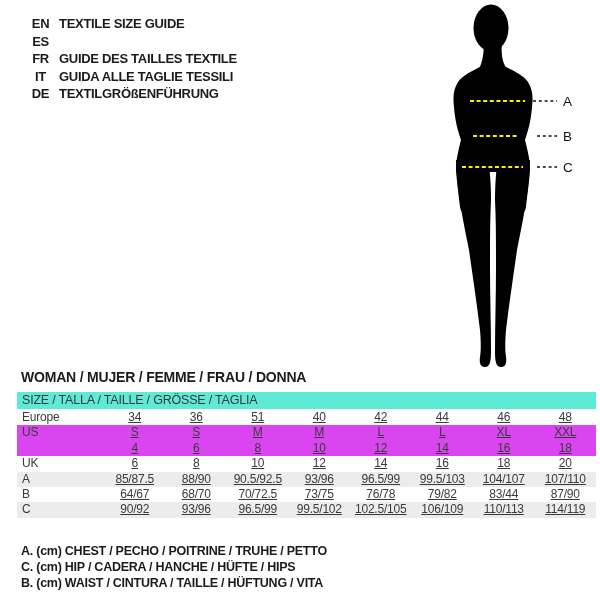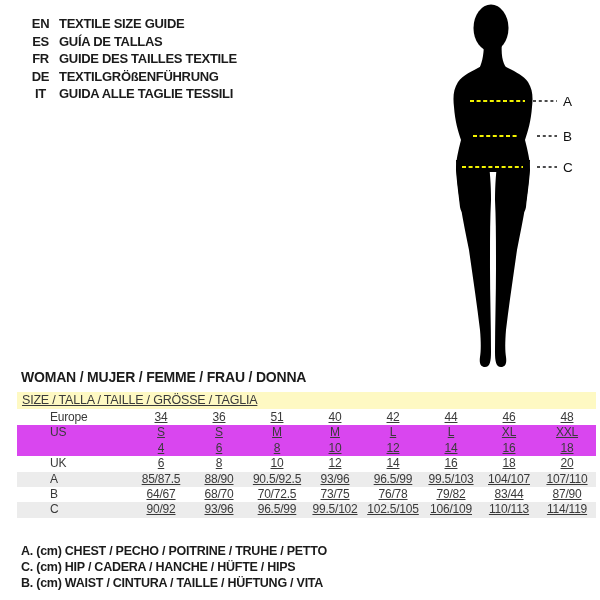--- a/index.html
+++ b/index.html
@@ -15,51 +15,50 @@
   
   .figure{position:absolute;left:430px;top:0;width:160px;height:372px;}
   
   .woman-title{position:absolute;left:21px;top:369px;font-size:14px;
     font-weight:700;letter-spacing:-0.2px;color:#1b1b1b;}
   
   .size-table{position:absolute;left:17px;top:392px;width:579px;
     font-size:12px;color:#3a3a3a;letter-spacing:-0.2px;}
   .table-header{height:17px;line-height:17px;padding-left:5px;
     font-size:12.5px;color:#3a3a3a;margin-bottom:1px;}
-  .t-line{display:flex;height:15.4px;line-height:15.4px;margin-left:28px;}
+  .t-line{display:flex;height:15.4px;line-height:15.4px;}
   .t-label{width:82px;flex:none;padding-left:5px;text-align:left;}
   .t-cell{flex:1;text-align:center;text-decoration:underline;}
   
   .legend{position:absolute;left:21px;top:543px;}
   .legend-row{font-size:12.5px;font-weight:700;letter-spacing:-0.25px;
     line-height:16.2px;color:#1b1b1b;}
 </style>
 </head>
 <body>
 
 <div class="langs">
     <div class="lang-row">
       <span class="lang-code">EN</span>
       <span>TEXTILE SIZE GUIDE</span>
     </div>
     <div class="lang-row">
       <span class="lang-code">ES</span>
-      <span>GUÍA DE TALLAS</span>
     </div>
     <div class="lang-row">
       <span class="lang-code">FR</span>
       <span>GUIDE DES TAILLES TEXTILE</span>
     </div>
     <div class="lang-row">
+      <span class="lang-code">IT</span>
+      <span>GUIDA ALLE TAGLIE TESSILI</span>
+    </div>
+    <div class="lang-row">
       <span class="lang-code">DE</span>
       <span>TEXTILGRÖßENFÜHRUNG</span>
-    </div>
-    <div class="lang-row">
-      <span class="lang-code">IT</span>
-      <span>GUIDA ALLE TAGLIE TESSILI</span>
     </div>
   </div>
 
 <div class="figure">
   <svg width="160" height="372" viewBox="0 0 160 372">
 
     <ellipse cx="61" cy="28" rx="17.5" ry="23.5" fill="#000"></ellipse>
 
     <path fill="#000" d="M 54,40 L 72,40 C 71,54 72,62 77,69 L 49,69 C 53,61 54,52 54,40 Z"></path>
 
@@ -111,21 +110,21 @@
 
     <text x="133" y="106" font-size="13.5" fill="#111" font-family="Liberation Sans, sans-serif">A</text>
     <text x="133" y="141" font-size="13.5" fill="#111" font-family="Liberation Sans, sans-serif">B</text>
     <text x="133" y="172" font-size="13.5" fill="#111" font-family="Liberation Sans, sans-serif">C</text>
   </svg>
 </div>
 
 <div class="woman-title">WOMAN / MUJER / FEMME / FRAU / DONNA</div>
 
 <div class="size-table">
-  <div class="table-header" style="background: #fef9c3; text-decoration: underline;">SIZE / TALLA / TAILLE / GRÖSSE / TAGLIA</div>
+  <div class="table-header" style="background: #5eead4;">SIZE / TALLA / TAILLE / GRÖSSE / TAGLIA</div>
   <div id="table-body">
       <div>
         <div class="t-line">
           <span class="t-label">Europe</span>
           <span class="t-cell">34</span>
           <span class="t-cell">36</span>
           <span class="t-cell">51</span>
           <span class="t-cell">40</span>
           <span class="t-cell">42</span>
           <span class="t-cell">44</span>

